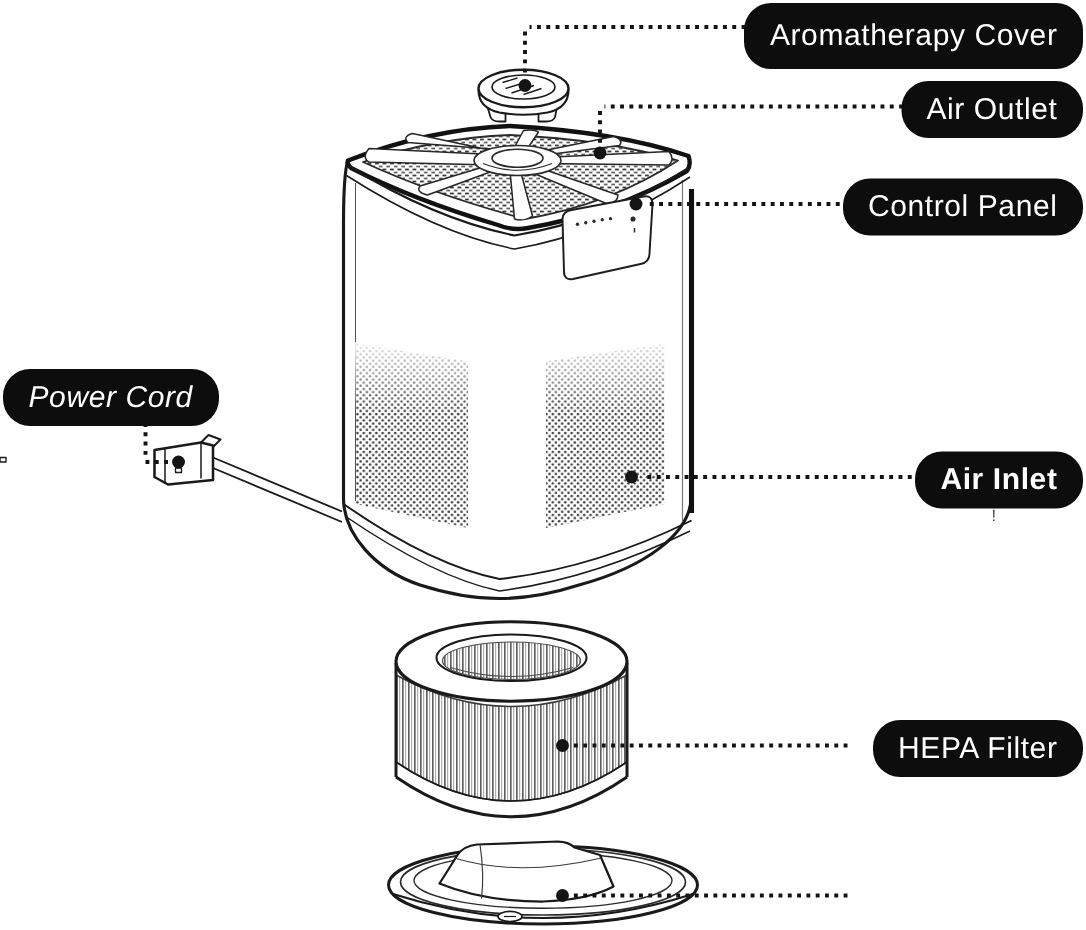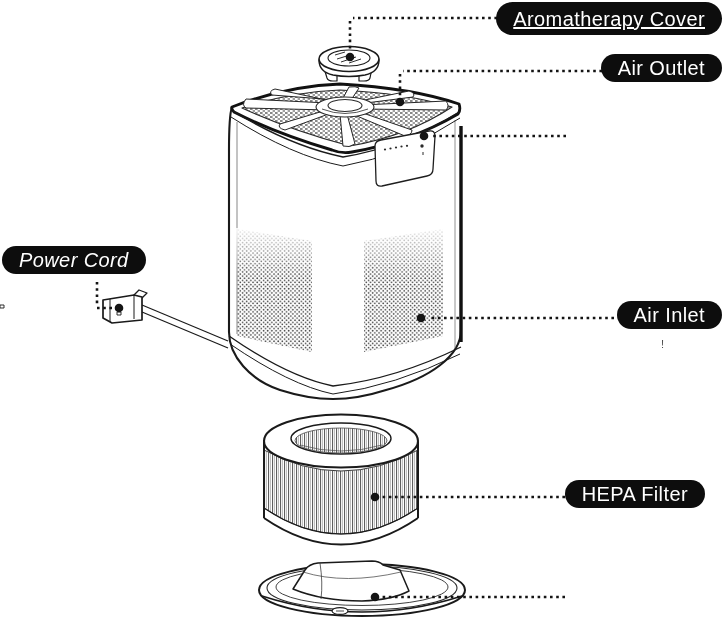--- a/index.html
+++ b/index.html
@@ -8,21 +8,21 @@
     --line:#1a1a1a;
     --bg:#ffffff;
   }
   html,body{margin:0;padding:0;background:var(--bg);}
   #canvas{
     position:relative;width:724px;height:620px;background:var(--bg);
     font-family:"Liberation Sans", sans-serif;overflow:hidden;
   }
   #art{position:absolute;left:0;top:0;}
   .plabel{
-    position:absolute;height:28px;display:flex;align-items:center;
+    position:absolute;height:38px;display:flex;align-items:center;
     background:var(--label-bg);color:var(--label-text);
     border-radius:18px;padding:0 17px;font-size:20px;letter-spacing:.4px;
     white-space:nowrap;line-height:34px;
   }
   .stray{
     position:absolute;left:661px;top:338px;font-size:11px;color:#4a4a4a;
   }
 </style>
 </head>
 <body>
@@ -194,26 +194,27 @@
       <circle cx="350" cy="57" r="4.3"></circle>
       <circle cx="400" cy="102" r="4.3"></circle>
       <circle cx="424" cy="136" r="4.3"></circle>
       <circle cx="119" cy="308" r="4.3"></circle>
       <circle cx="421" cy="318" r="4.3"></circle>
       <circle cx="375" cy="497" r="4.3"></circle>
       <circle cx="375" cy="597" r="4.3"></circle>
     </g>
   </svg>
 
-  <div class="plabel" style="top:2px;right:2px;height:33px;text-decoration:underline;">Aromatherapy Cover</div>
+  <div class="plabel" style="top:2px;right:2px;height:44px;">Aromatherapy Cover</div>
 
   <div class="plabel" style="top:54px;right:2px;">Air Outlet</div>
 
+  <div class="plabel" style="top:119px;right:2px;">Control Panel</div>
 
   <div class="plabel" style="top:246px;left:2px;font-style:italic;">Power Cord</div>
 
-  <div class="plabel" style="top:301px;right:2px;">Air Inlet</div>
-
-  <div class="plabel" style="top:480px;right:19px;">HEPA Filter</div>
+  <div class="plabel" style="top:301px;right:2px;font-weight:bold;">Air Inlet</div>
+
+  <div class="plabel" style="top:480px;right:2px;">HEPA Filter</div>
 
 
   <div class="stray">!</div>
 </div>
 
 </body></html>

